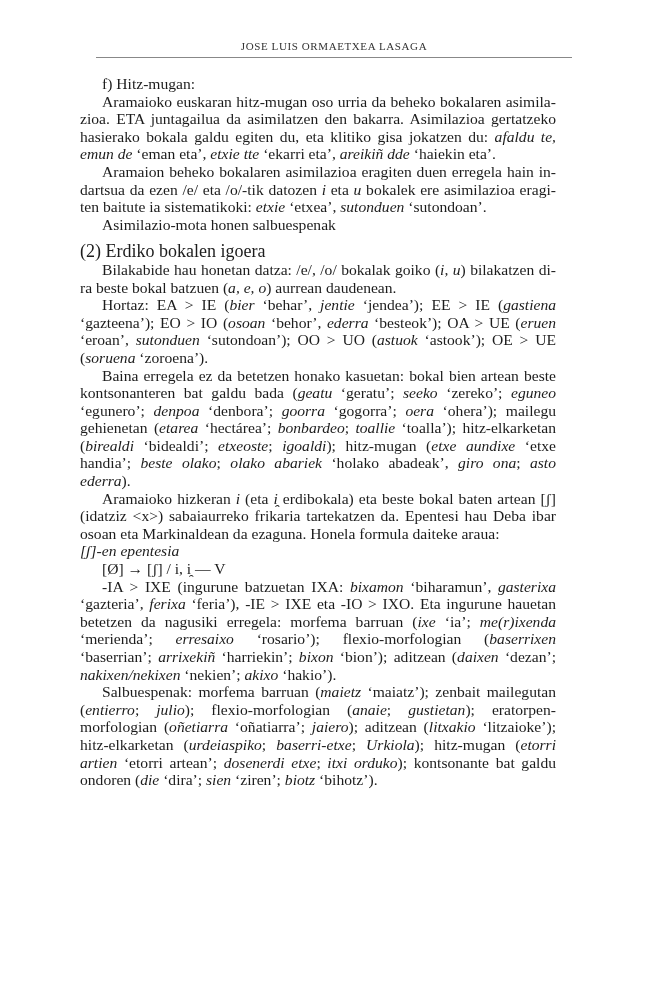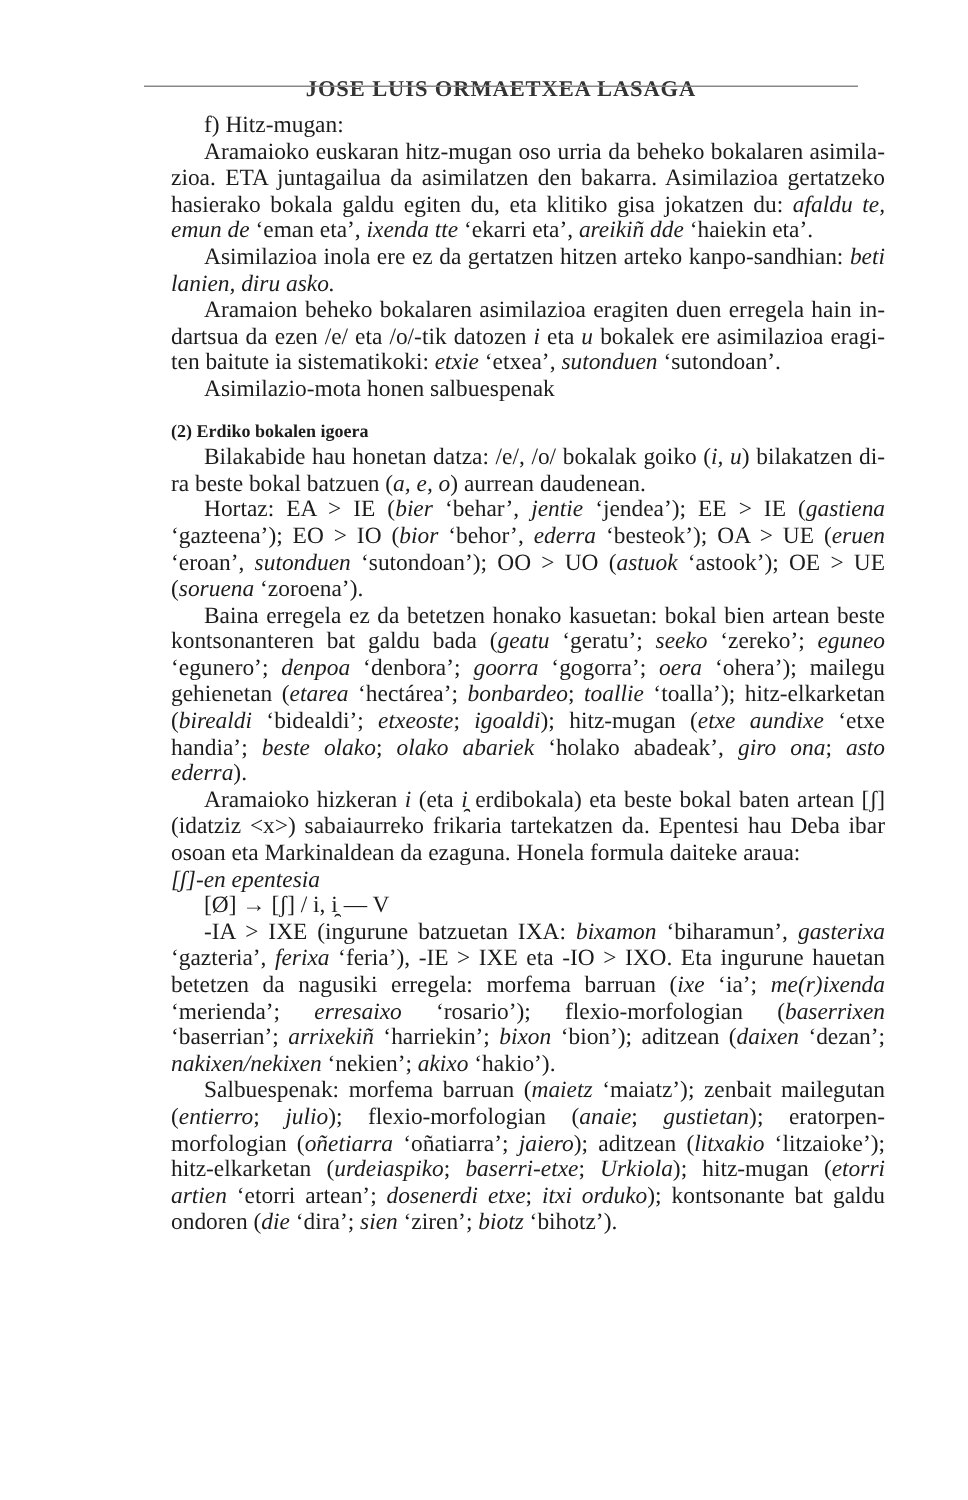--- a/index.html
+++ b/index.html
@@ -1,46 +1,45 @@
 <!DOCTYPE html>
 <html><head>
 <meta charset="utf-8">
 <style>
   html, body { margin:0; padding:0; background:#ffffff; }
   body { width:645px; height:1000px; position:relative; overflow:hidden;
          font-family:"Liberation Serif", "DejaVu Serif", serif; color:#1c1c1c; }
-  .running-head { position:absolute; left:96px; width:476px; top:52px; text-align:center;
-         font-size:15px; letter-spacing:0.6px; color:#333;font-weight:bold; }
+  .running-head { position:absolute; left:96px; width:476px; top:40px; text-align:center;
+         font-size:11px; letter-spacing:0.6px; color:#333; }
   .rule { position:absolute; left:96px; width:476px; top:57px; height:0; border-top:1.6px solid #888; }
-  .body-text { position:absolute; left:114px; width:476px; top:75px;
+  .body-text { position:absolute; left:80px; width:476px; top:75px;
          font-size:15.6px; line-height:17.6px; text-align:justify; hyphens:manual; }
   .body-text p { margin:0; text-indent:22px; }
   .body-text p.noindent { text-indent:0; }
-  .body-text h3 { margin:10px 0 0 0; font-size:12px; font-weight:bold; line-height:17.6px; }
+  .body-text h3 { margin:10px 0 0 0; font-size:18px; font-weight:normal; line-height:17.6px; }
   i, em { font-style:italic; }
   .folio { position:absolute; top:1008px; font-size:14px; color:#222; }
   .folio-left { left:97px; }
   .folio-right { right:73px; }
 </style>
 </head>
 <body>
 
 <div class="running-head">JOSE LUIS ORMAETXEA LASAGA</div>
 <div class="rule"></div>
 
 <div class="body-text">
   <p>f) Hitz-mugan:</p>
-  <p>Aramaioko euskaran hitz-mugan oso urria da beheko bokalaren asimila­zioa. ETA juntagailua da asimilatzen den bakarra. Asimilazioa gertatzeko ha­sierako bokala galdu egiten du, eta klitiko gisa jokatzen du: <i>afaldu te, emun de</i> ‘eman eta’, <i>ixenda tte</i> ‘ekarri eta’, <i>areikiñ dde</i> ‘haiekin eta’.</p>
-  <p>Asimilazioa inola ere ez da gertatzen hitzen arteko kanpo-sandhian: <i>beti lanien, diru asko.</i></p>
+  <p>Aramaioko euskaran hitz-mugan oso urria da beheko bokalaren asimila­zioa. ETA juntagailua da asimilatzen den bakarra. Asimilazioa gertatzeko ha­sierako bokala galdu egiten du, eta klitiko gisa jokatzen du: <i>afaldu te, emun de</i> ‘eman eta’, <i>etxie tte</i> ‘ekarri eta’, <i>areikiñ dde</i> ‘haiekin eta’.</p>
   <p>Aramaion beheko bokalaren asimilazioa eragiten duen erregela hain in­dartsua da ezen /e/ eta /o/-tik datozen <i>i</i> eta <i>u</i> bokalek ere asimilazioa eragi­ten baitute ia sistematikoki: <i>etxie</i> ‘etxea’, <i>sutonduen</i> ‘sutondoan’.</p>
   <p>Asimilazio-mota honen salbuespenak</p>
 
   <h3>(2) Erdiko bokalen igoera</h3>
   <p>Bilakabide hau honetan datza: /e/, /o/ bokalak goiko (<i>i, u</i>) bilakatzen di­ra beste bokal batzuen (<i>a, e, o</i>) aurrean daudenean.</p>
-  <p>Hortaz: EA &gt; IE (<i>bier</i> ‘behar’, <i>jentie</i> ‘jendea’); EE &gt; IE (<i>gastiena</i> ‘gaztee­na’); EO &gt; IO (<i>bior</i> ‘behor’, <i>ederra</i> ‘besteok’); OA &gt; UE (<i>eruen</i> ‘eroan’, <i>su­tonduen</i> ‘sutondoan’); OO &gt; UO (<i>astuok</i> ‘astook’); OE &gt; UE (<i>soruena</i> ‘zoro­ena’).</p>
+  <p>Hortaz: EA &gt; IE (<i>bier</i> ‘behar’, <i>jentie</i> ‘jendea’); EE &gt; IE (<i>gastiena</i> ‘gaztee­na’); EO &gt; IO (<i>osoan</i> ‘behor’, <i>ederra</i> ‘besteok’); OA &gt; UE (<i>eruen</i> ‘eroan’, <i>su­tonduen</i> ‘sutondoan’); OO &gt; UO (<i>astuok</i> ‘astook’); OE &gt; UE (<i>soruena</i> ‘zoro­ena’).</p>
   <p>Baina erregela ez da betetzen honako kasuetan: bokal bien artean beste kontsonanteren bat galdu bada (<i>geatu</i> ‘geratu’; <i>seeko</i> ‘zereko’; <i>eguneo</i> ‘egune­ro’; <i>denpoa</i> ‘denbora’; <i>goorra</i> ‘gogorra’; <i>oera</i> ‘ohera’); mailegu gehienetan (<i>eta­rea</i> ‘hectárea’; <i>bonbardeo</i>; <i>toallie</i> ‘toalla’); hitz-elkarketan (<i>birealdi</i> ‘bidealdi’; <i>etxeoste</i>; <i>igoaldi</i>); hitz-mugan (<i>etxe aundixe</i> ‘etxe handia’; <i>beste olako</i>; <i>olako abariek</i> ‘holako abadeak’, <i>giro ona</i>; <i>asto ederra</i>).</p>
 
   <p>Aramaioko hizkeran <i>i</i> (eta <i>i̯</i> erdibokala) eta beste bokal baten artean [ʃ] (idatziz &lt;x&gt;) sabaiaurreko frikaria tartekatzen da. Epentesi hau Deba ibar osoan eta Markinaldean da ezaguna. Honela formula daiteke araua:</p>
   <p class="noindent"><i>[ʃ]-en epentesia</i></p>
   <p>[Ø] → [ʃ] / i, i̯ — V</p>
   <p>-IA &gt; IXE (ingurune batzuetan IXA: <i>bixamon</i> ‘biharamun’, <i>gasterixa</i> ‘gaz­teria’, <i>ferixa</i> ‘feria’), -IE &gt; IXE eta -IO &gt; IXO. Eta ingurune hauetan betetzen da nagusiki erregela: morfema barruan (<i>ixe</i> ‘ia’; <i>me(r)ixenda</i> ‘merienda’; <i>erre­saixo</i> ‘rosario’); flexio-morfologian (<i>baserrixen</i> ‘baserrian’; <i>arrixekiñ</i> ‘harrie­kin’; <i>bixon</i> ‘bion’); aditzean (<i>daixen</i> ‘dezan’; <i>nakixen/nekixen</i> ‘nekien’; <i>akixo</i> ‘hakio’).</p>
   <p>Salbuespenak: morfema barruan (<i>maietz</i> ‘maiatz’); zenbait mailegutan (<i>entierro</i>; <i>julio</i>); flexio-morfologian (<i>anaie</i>; <i>gustietan</i>); eratorpen-morfologian (<i>oñetiarra</i> ‘oñatiarra’; <i>jaiero</i>); aditzean (<i>litxakio</i> ‘litzaioke’); hitz-elkarketan (<i>urdeiaspiko</i>; <i>baserri-etxe</i>; <i>Urkiola</i>); hitz-mugan (<i>etorri artien</i> ‘etorri artean’; <i>dosenerdi etxe</i>; <i>itxi orduko</i>); kontsonante bat galdu ondoren (<i>die</i> ‘dira’; <i>sien</i> ‘zi­ren’; <i>biotz</i> ‘bihotz’).</p>
 </div>
 
 <div class="folio folio-left">14</div>

